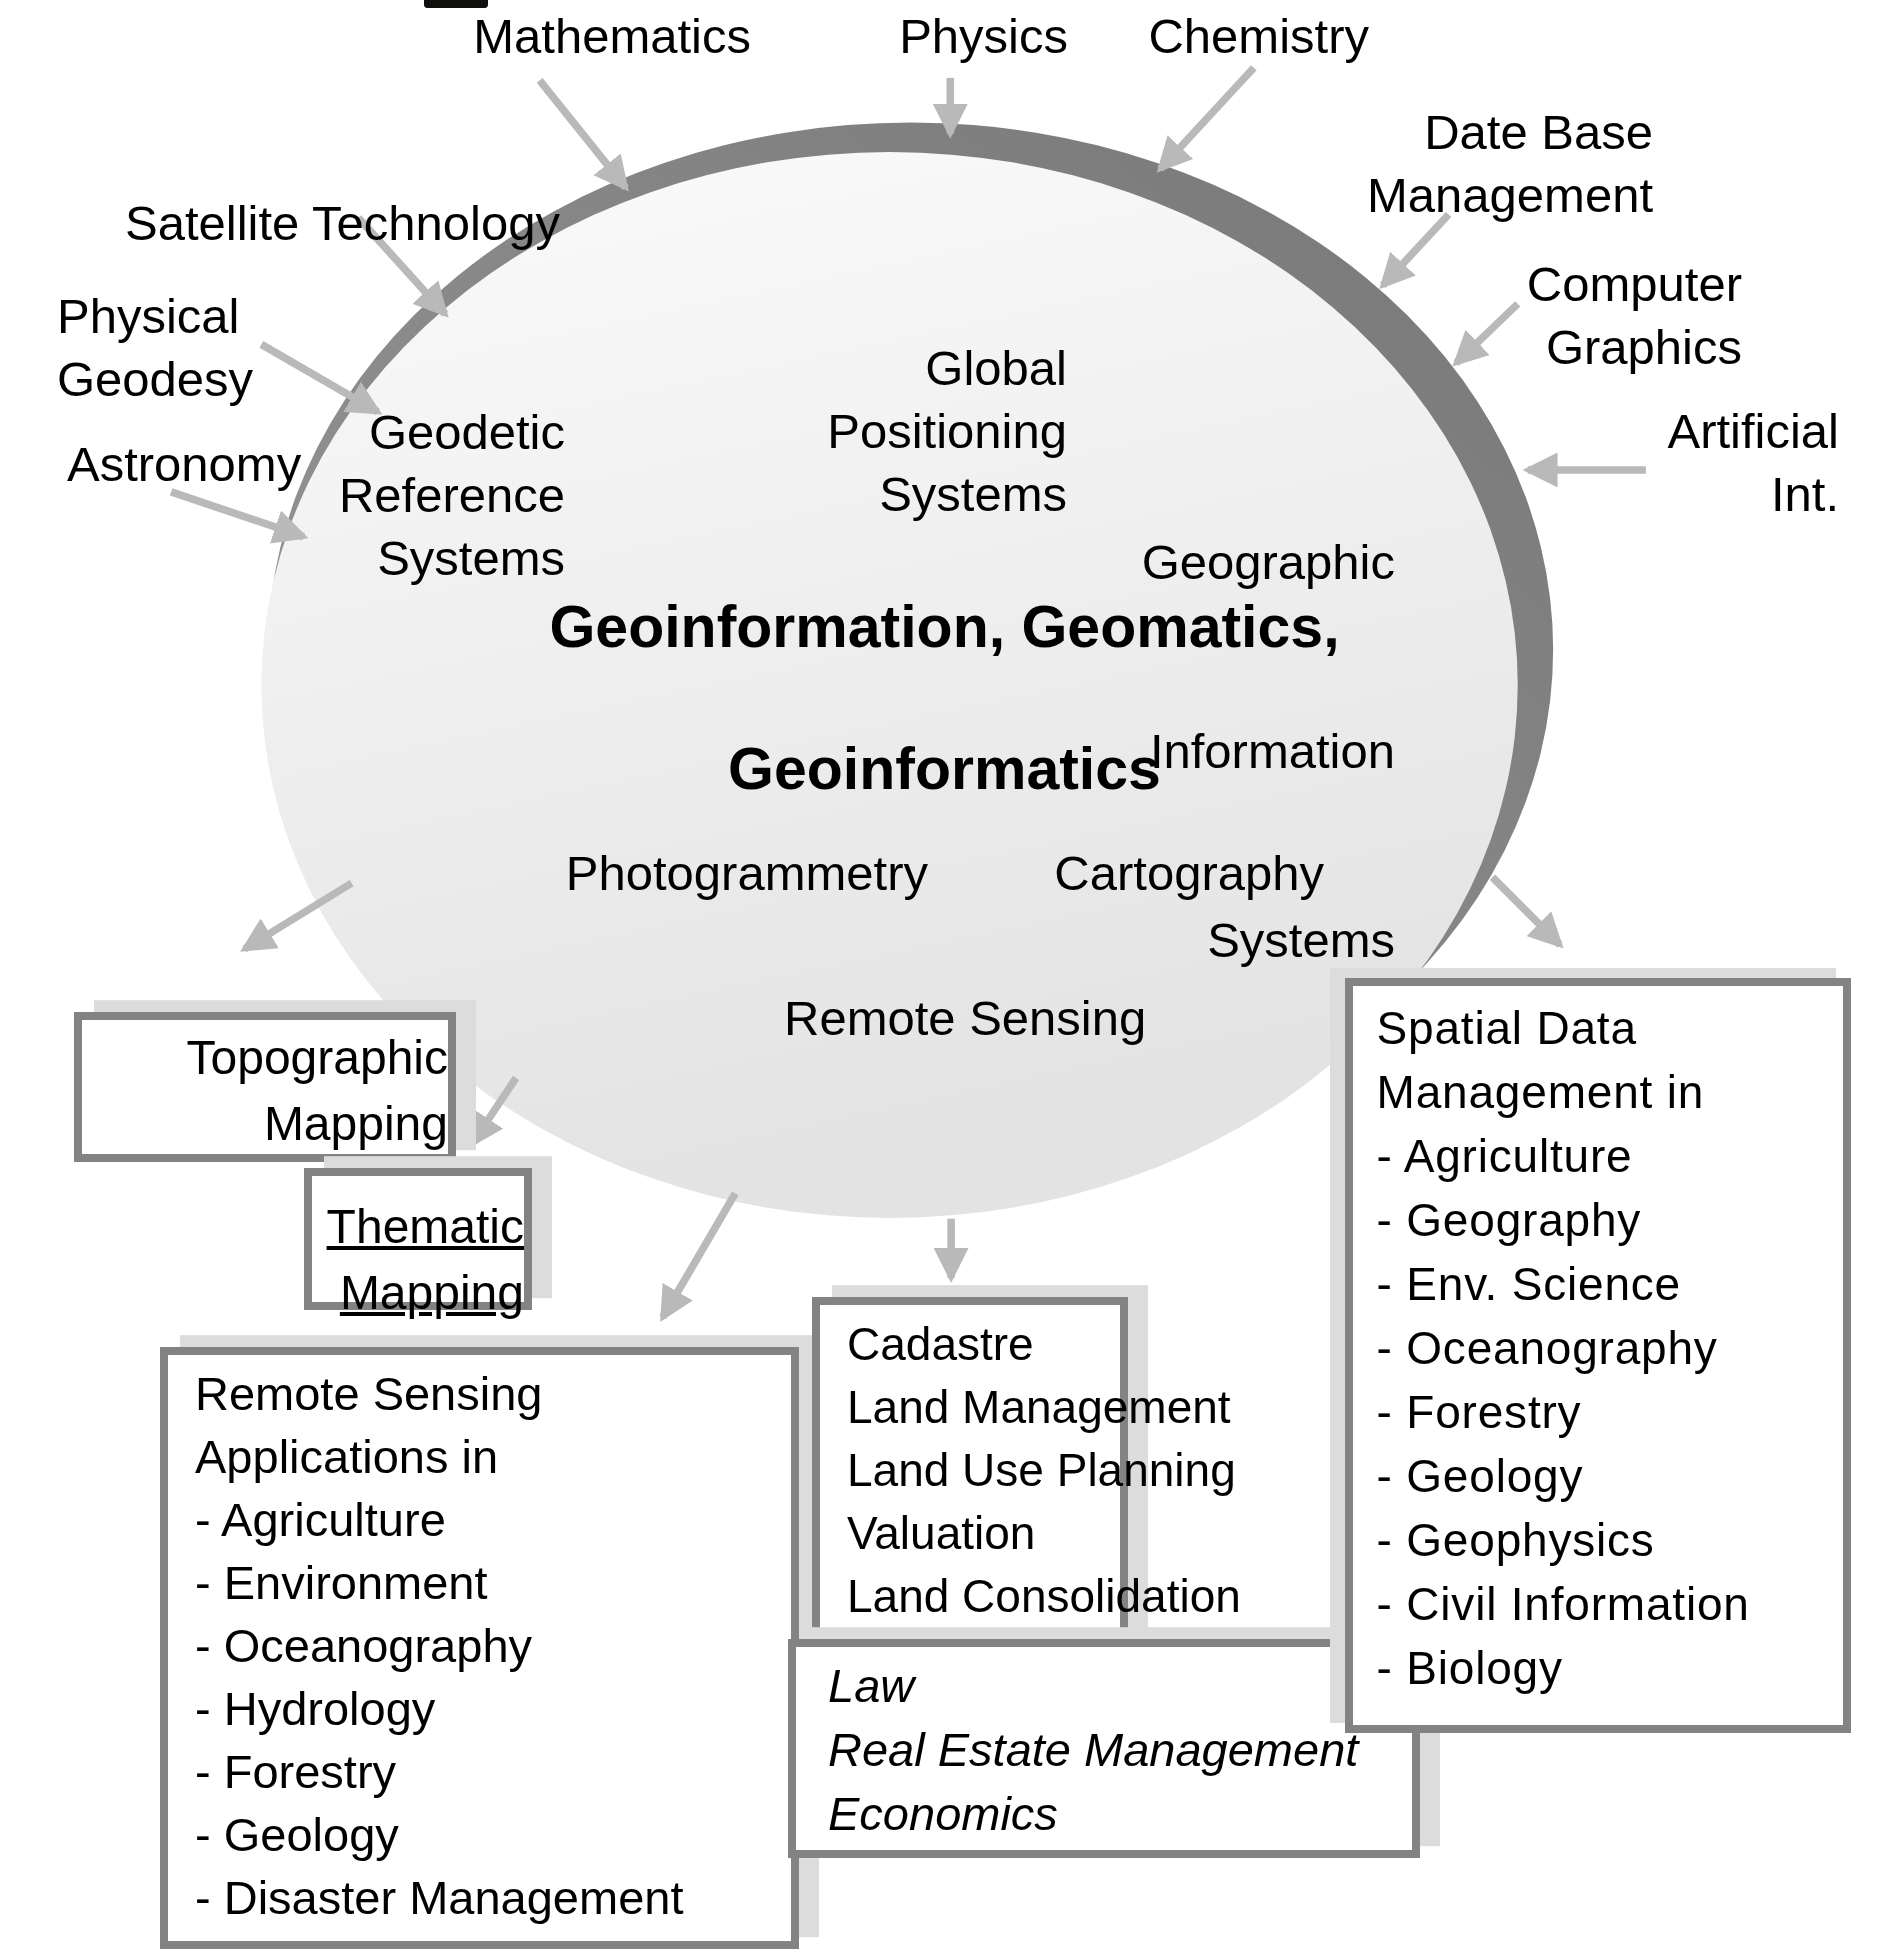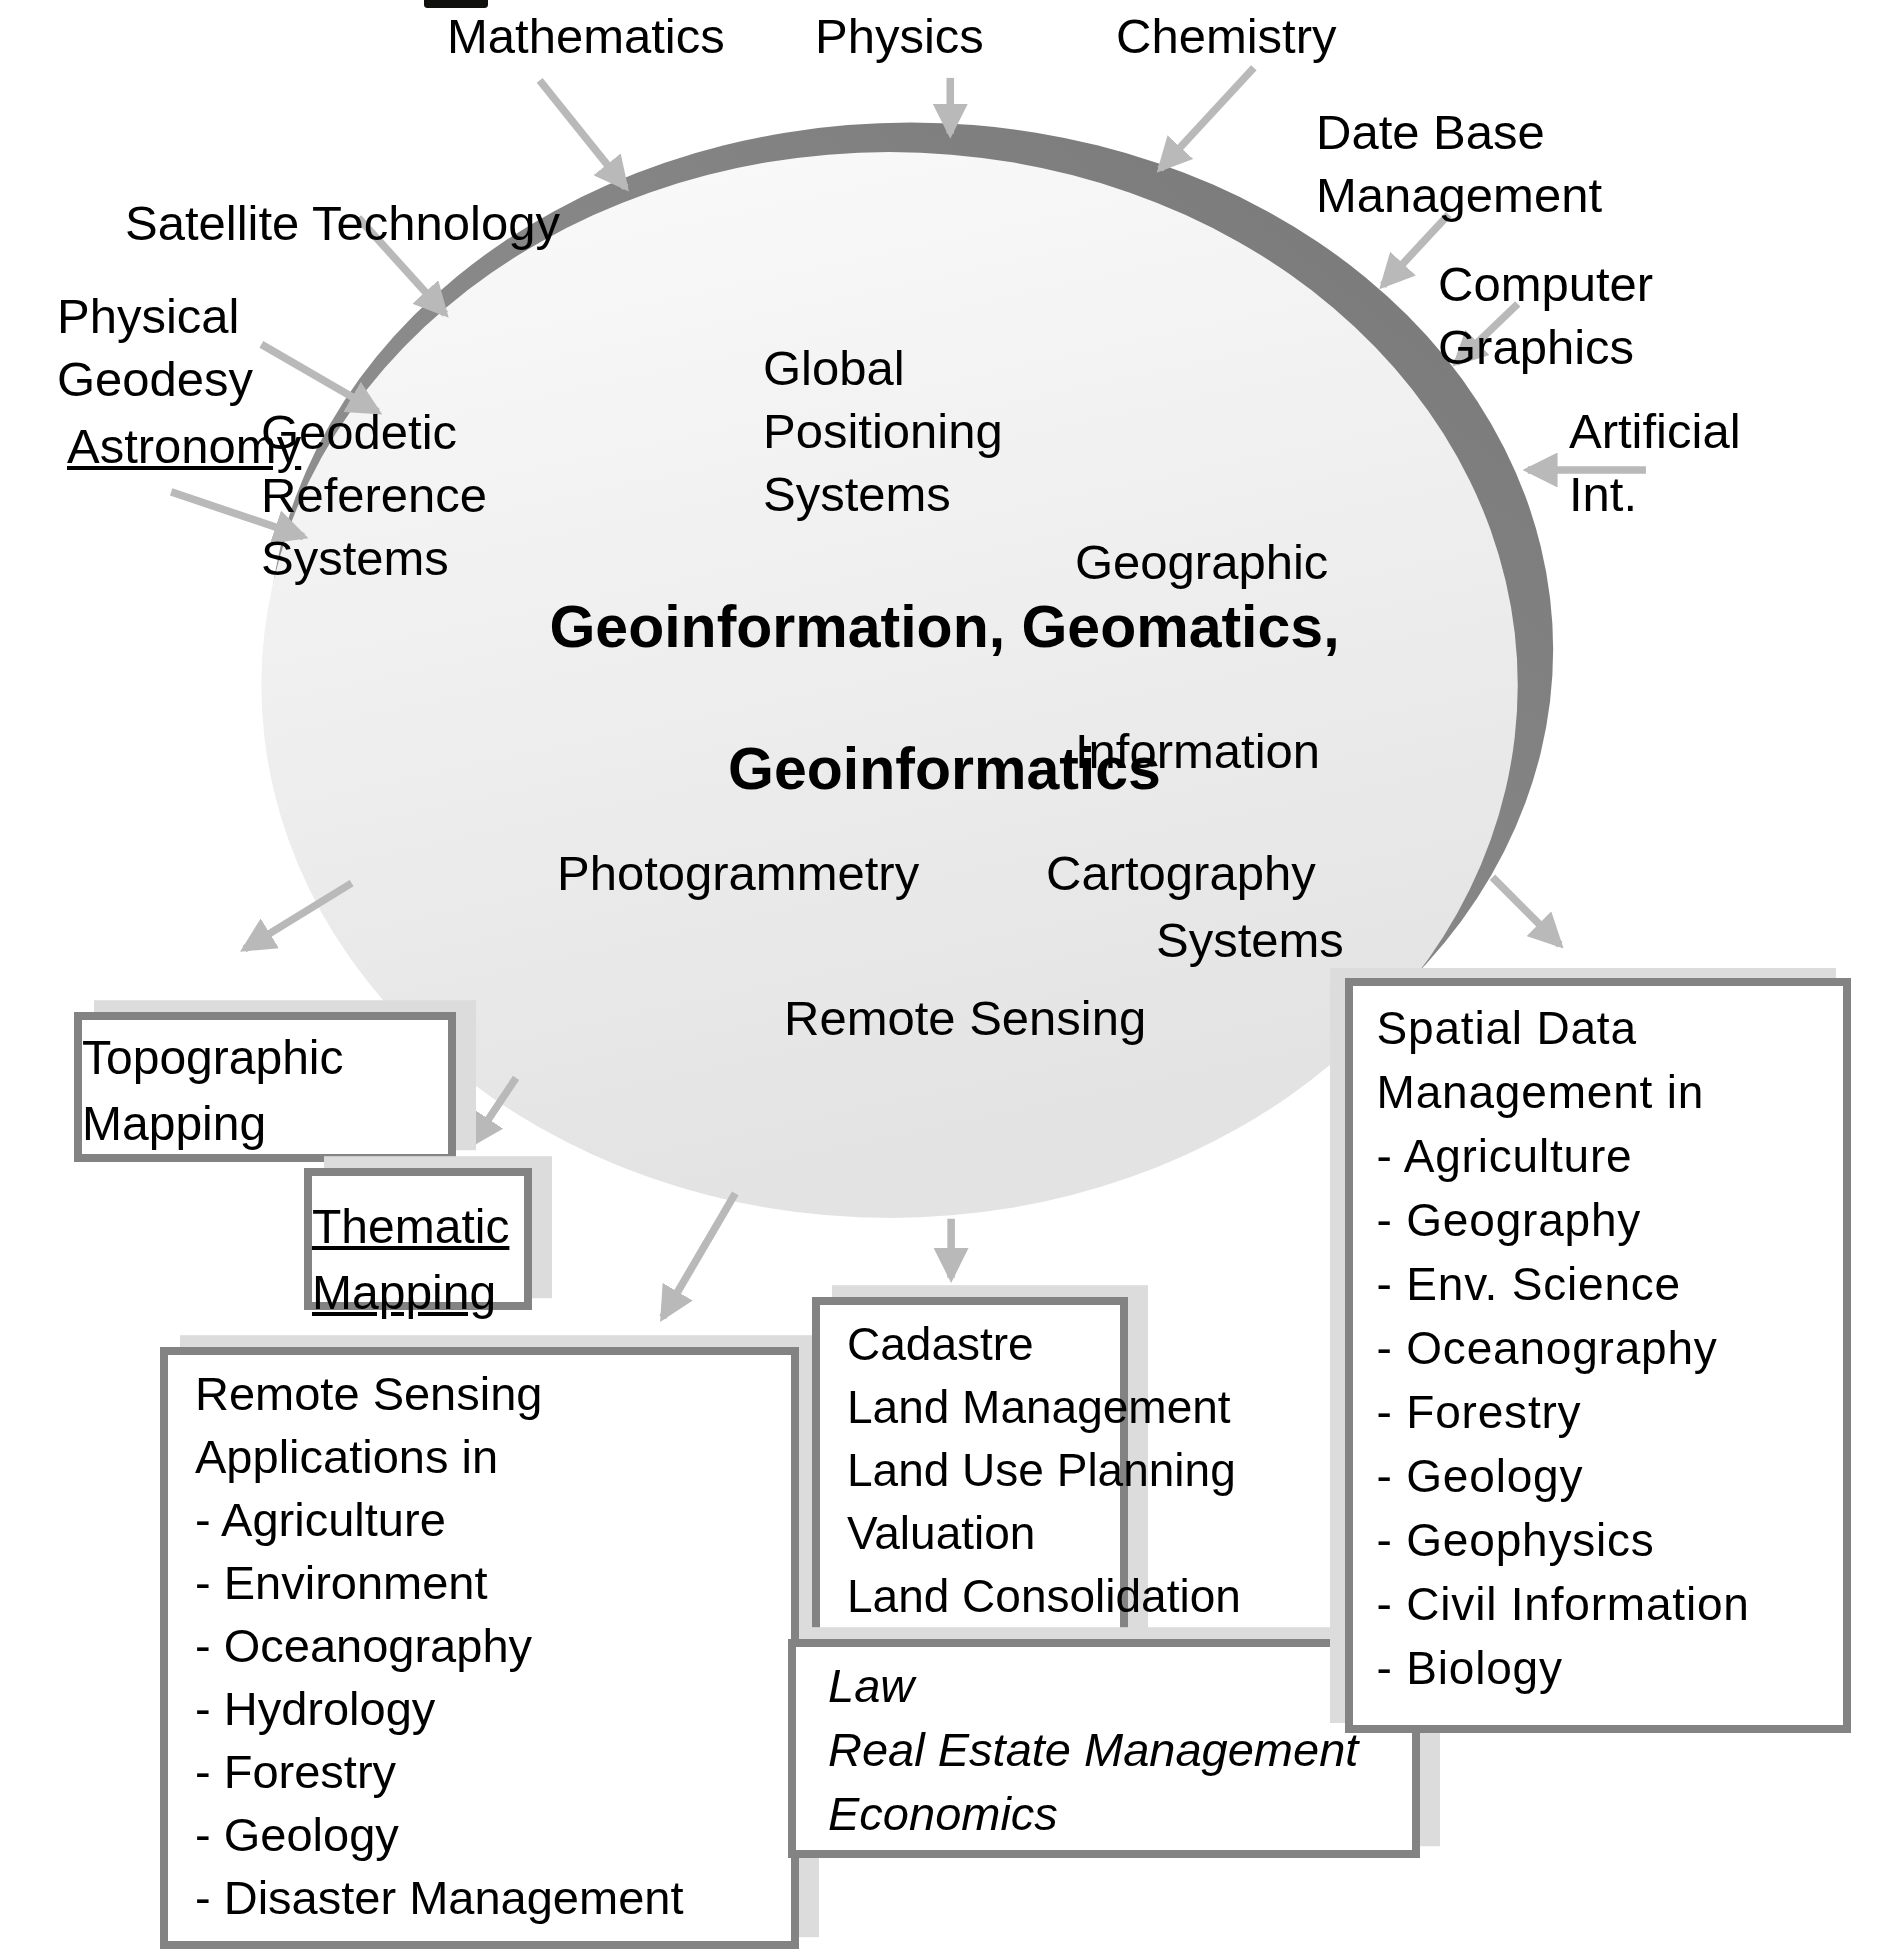--- a/index.html
+++ b/index.html
@@ -9,21 +9,21 @@
     font-family:"Liberation Sans", sans-serif;
     color:#000;
     overflow:hidden;
   }
   #scene-svg{position:absolute;left:0;top:0;z-index:0;}
   .lbl{
     position:absolute;z-index:2;
     font-size:49px;line-height:63px;
     white-space:pre;
   }
-  .center{text-align:left;}
+  .center{text-align:right;}
   .artifact{
     position:absolute;left:424px;top:0;width:64px;height:7.6px;
     background:#10100e;z-index:3;border-radius:0 0 3.4px 3.4px;
   }
   .etext{
     position:absolute;z-index:2;
     font-size:49px;line-height:63px;white-space:pre;
   }
   .etitle{
     position:absolute;z-index:2;
@@ -95,21 +95,21 @@
 <div class="lbl center" style="left:1116px;top:5px;width:253px;">Chemistry</div>
 <div class="lbl center" style="left:1316px;top:101px;width:337px;">Date Base
 Management</div>
 <div class="lbl center" style="left:1438px;top:253px;width:304px;">Computer
 Graphics</div>
 <div class="lbl center" style="left:1569px;top:400px;width:270px;">Artificial
 Int.</div>
 <div class="lbl" style="left:125px;top:192px;">Satellite Technology</div>
 <div class="lbl" style="left:57px;top:285px;">Physical
 Geodesy</div>
-<div class="lbl" style="left:67px;top:415px;text-decoration:underline;">Astronomy</div>
+<div class="lbl" style="left:67px;top:433px;">Astronomy</div>
 
 <div class="etext center" style="left:763px;top:337px;width:304px;">Global
 Positioning
 Systems</div>
 <div class="etext center" style="left:261px;top:401px;width:304px;">Geodetic
 Reference
 Systems</div>
 <div class="etext center" style="left:1075px;top:405px;width:320px;">
   <span class="gis-line">Geographic</span>
   <span class="gis-line">Information</span>

